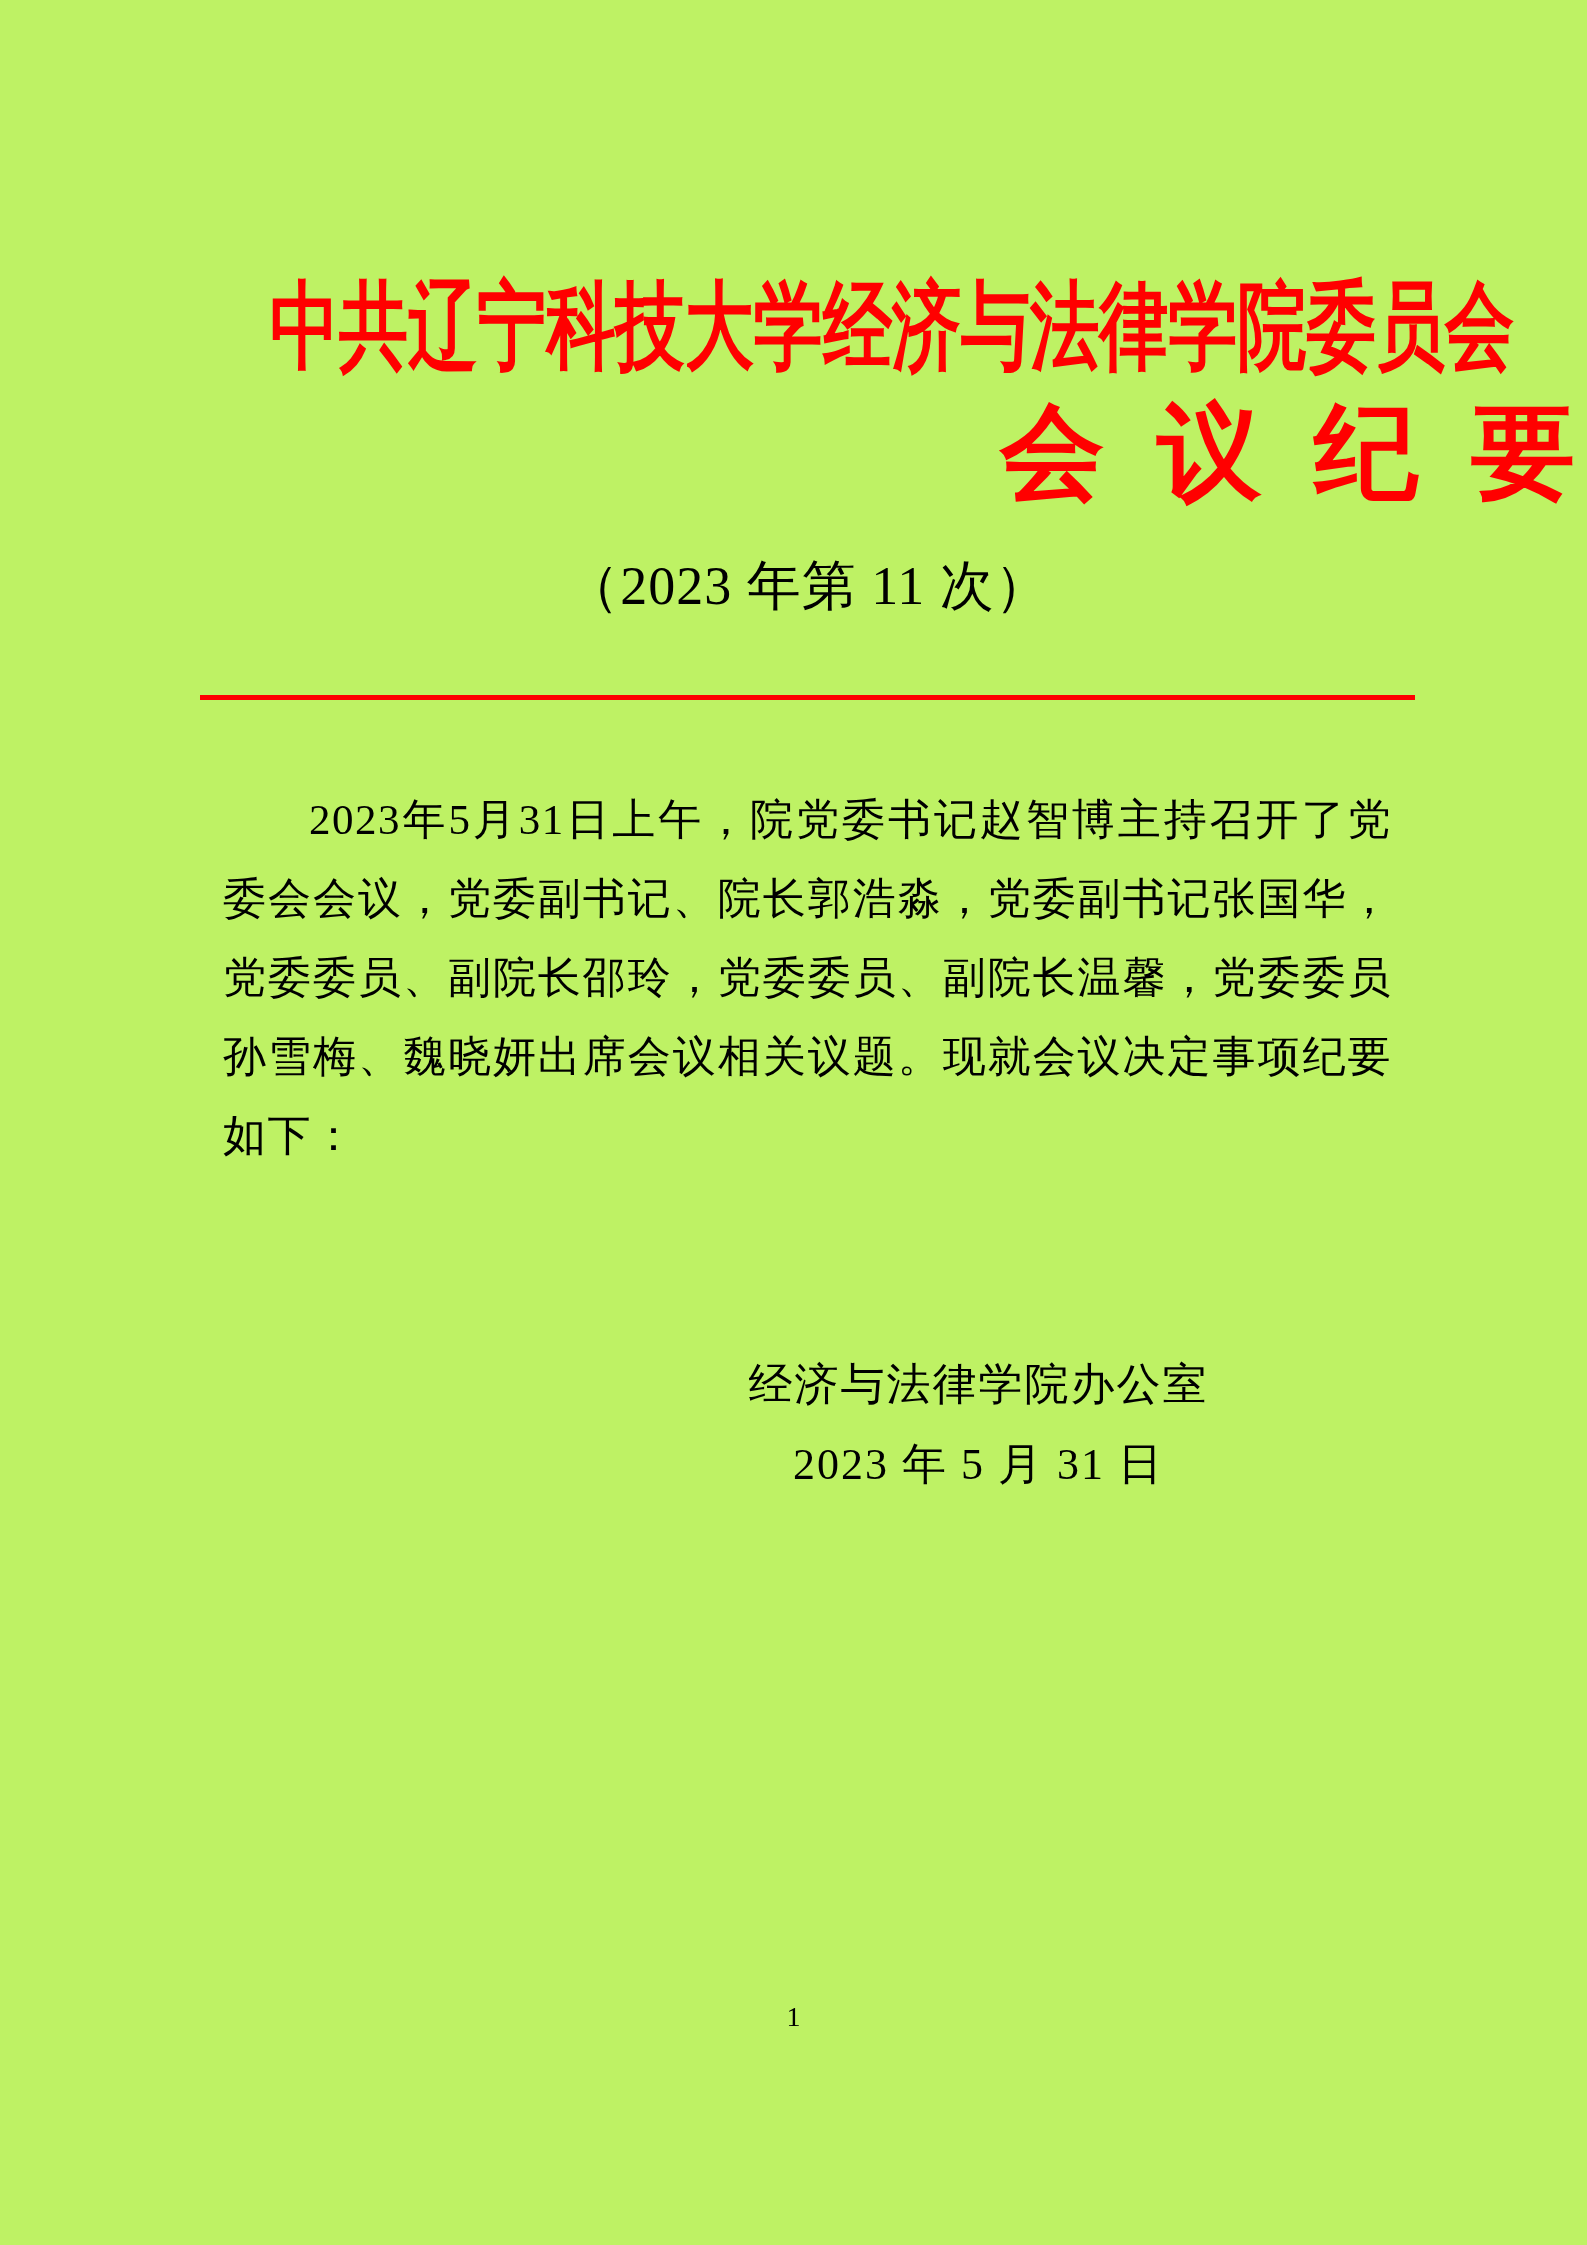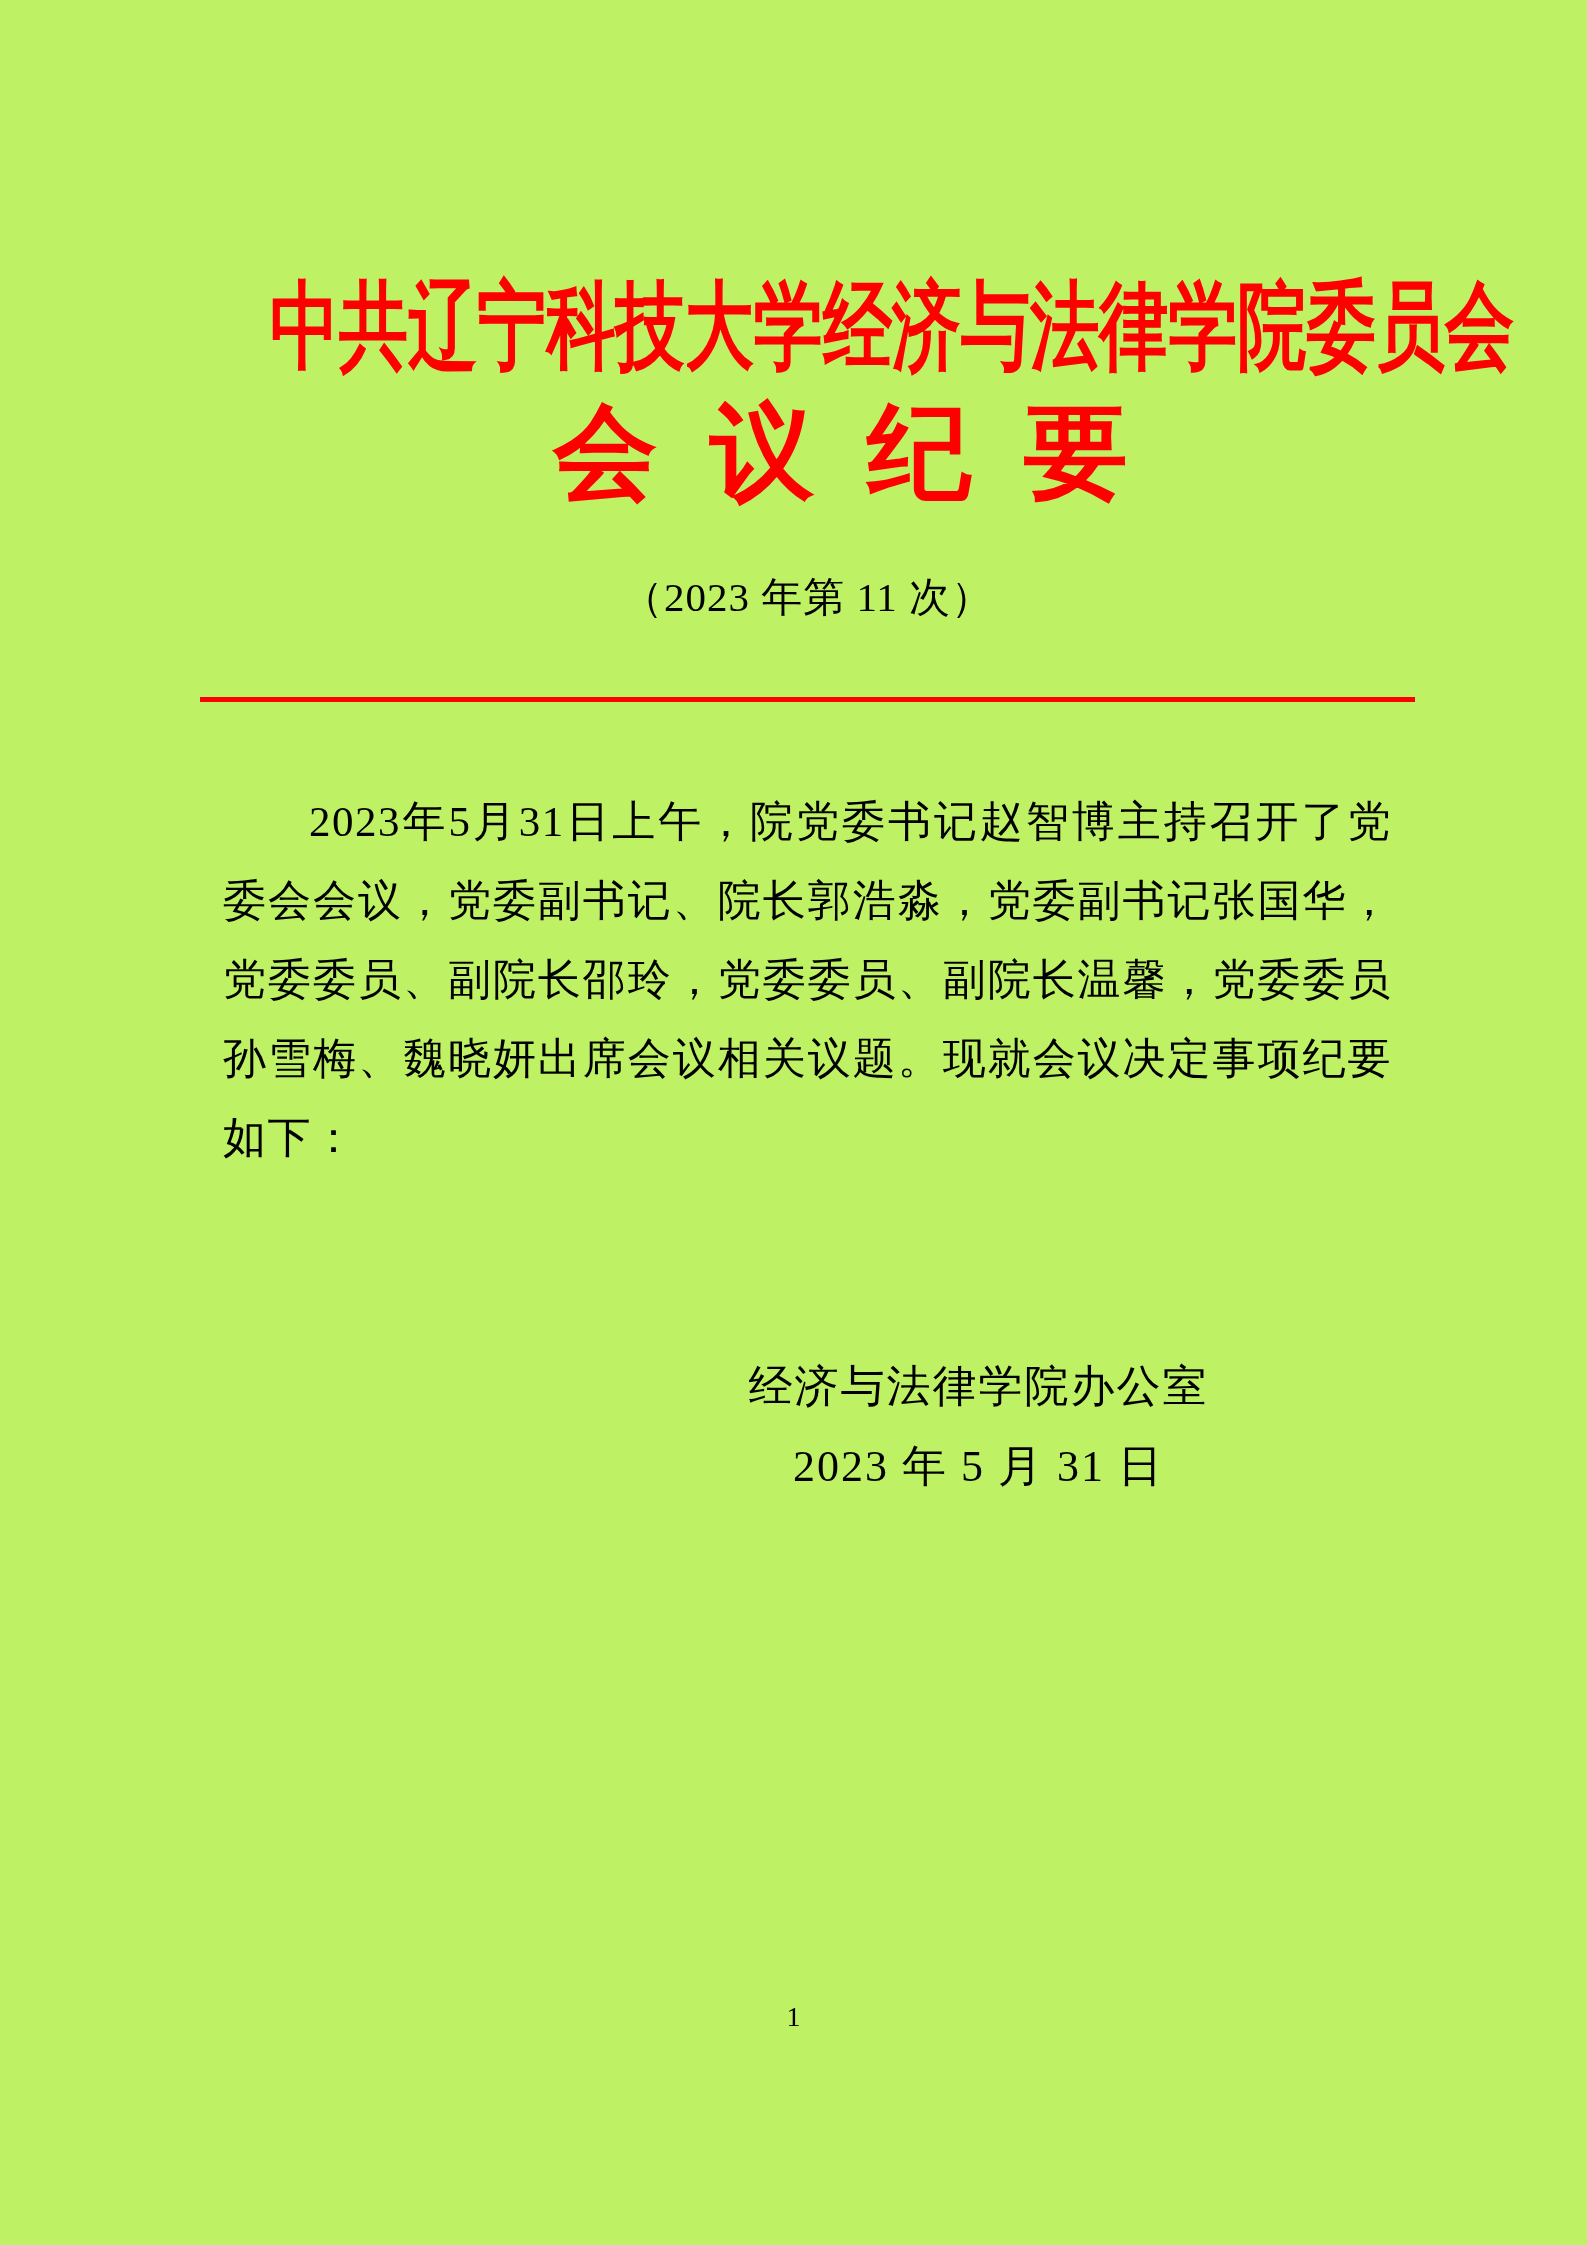--- a/index.html
+++ b/index.html
@@ -35,22 +35,22 @@
     font-family: "Liberation Sans", "DejaVu Sans", sans-serif;
     font-weight: 700;
     font-size: 104px;
     line-height: 1.08;
     letter-spacing: 12px;
     padding-left: 78px;
     margin-top: 16px;
     white-space: nowrap;
   }
   .issue-no {
-    font-size: 41px;
-    margin-top: 62px;
+    font-size: 54px;
+    margin-top: 42px;
     letter-spacing: 1px;
   }
   .red-divider {
     width: 1215px;
     height: 5px;
     margin: 72px auto 0 auto;
   }
   .doc-body {
     margin-top: 80px;
     padding: 0 187px;
@@ -83,21 +83,21 @@
 </style>
 </head>
 <body>
 
 <div class="page">
 
   <header class="doc-header">
     <h1 class="org-title" style="color: rgb(255, 0, 0);">
       <span class="condense">中共辽宁科技大学经济与法律学院委员会</span>
     </h1>
-    <h2 class="doc-title" style="color: rgb(255, 0, 0);">会 议 纪 要</h2>
+    <h2 class="doc-title" style="color: rgb(255, 0, 0); text-align: right;">会 议 纪 要</h2>
     <div class="issue-no">（2023 年第 11 次）</div>
     <div class="red-divider" style="background: rgb(255, 0, 0);"></div>
   </header>
 
   <main class="doc-body">
     <p class="para">2023年5月31日上午，院党委书记赵智博主持召开了党委会会议，党委副书记、院长郭浩淼，党委副书记张国华，党委委员、副院长邵玲，党委委员、副院长温馨，党委委员孙雪梅、魏晓妍出席会议相关议题。现就会议决定事项纪要如下：</p>
   </main>
 
   <footer>
     <div class="signoff">

